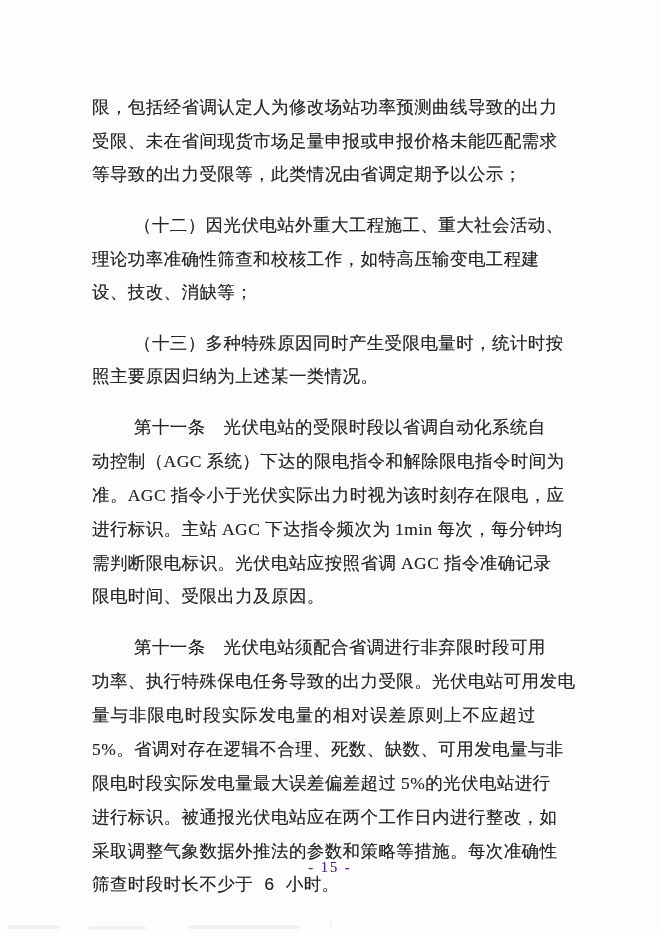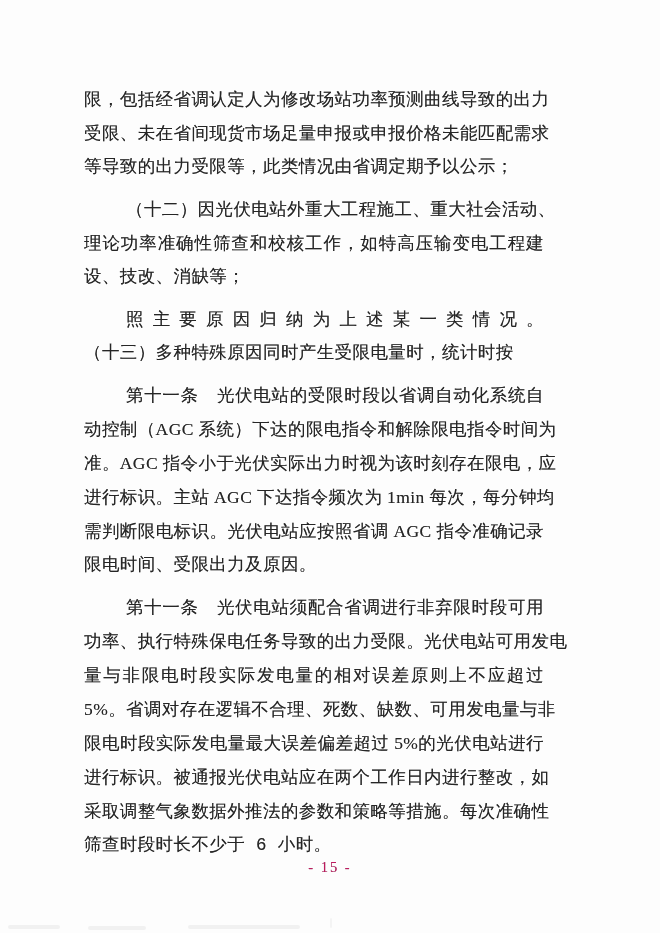--- a/index.html
+++ b/index.html
@@ -16,21 +16,21 @@
     font-family: "Liberation Serif", "DejaVu Serif", serif;
     color: var(--ink, #262626);
     overflow: hidden;
   }
   .content {
     position: absolute;
     top: 74px;
     left: 76px;
     width: 476px;
   }
-  .para { margin: 8px; padding: 0; }
+  .para { margin: 16px; padding: 0; }
   .line {
     font-size: 17.5px;
     line-height: 34px;
     height: 34px;
     text-align: justify;
     text-align-last: justify;
     text-justify: inter-character;
     letter-spacing: 0.4px;
     text-shadow: 0 0 0.6px rgba(40,40,40,0.55);
     white-space: nowrap;
@@ -46,21 +46,21 @@
   .footer {
     position: absolute;
     top: 858px;
     left: 0;
     width: 100%;
     text-align: center;
   }
   .page-num {
     font-size: 14.5px;
     letter-spacing: 2px;
-    color: #be185d;
+    color: #4c1d95;
     text-shadow: 0 0 0.5px rgba(40,40,40,0.5);
   }
   
   .artifact {
     position: absolute;
     background: rgba(80, 80, 80, 0.07);
     border-radius: 2px;
   }
   .artifact.a1 { left: 8px;   top: 925px; width: 52px;  height: 4px; }
   .artifact.a2 { left: 88px;  top: 926px; width: 58px;  height: 4px; }
@@ -80,22 +80,22 @@
       <div class="line">等导致的出力受限等，此类情况由省调定期予以公示；</div>
     </div>
 
     <div class="para indent">
       <div class="line">（十二）因光伏电站外重大工程施工、重大社会活动、</div>
       <div class="line">理论功率准确性筛查和校核工作，如特高压输变电工程建</div>
       <div class="line">设、技改、消缺等；</div>
     </div>
 
     <div class="para indent">
+      <div class="line">（十三）多种特殊原因同时产生受限电量时，统计时按</div>
       <div class="line">照主要原因归纳为上述某一类情况。</div>
-      <div class="line">（十三）多种特殊原因同时产生受限电量时，统计时按</div>
     </div>
 
     <div class="para indent">
       <div class="line">第十一条　光伏电站的受限时段以省调自动化系统自</div>
       <div class="line">动控制（AGC 系统）下达的限电指令和解除限电指令时间为</div>
       <div class="line">准。AGC 指令小于光伏实际出力时视为该时刻存在限电，应</div>
       <div class="line">进行标识。主站 AGC 下达指令频次为 1min 每次，每分钟均</div>
       <div class="line">需判断限电标识。光伏电站应按照省调 AGC 指令准确记录</div>
       <div class="line">限电时间、受限出力及原因。</div>
     </div>

